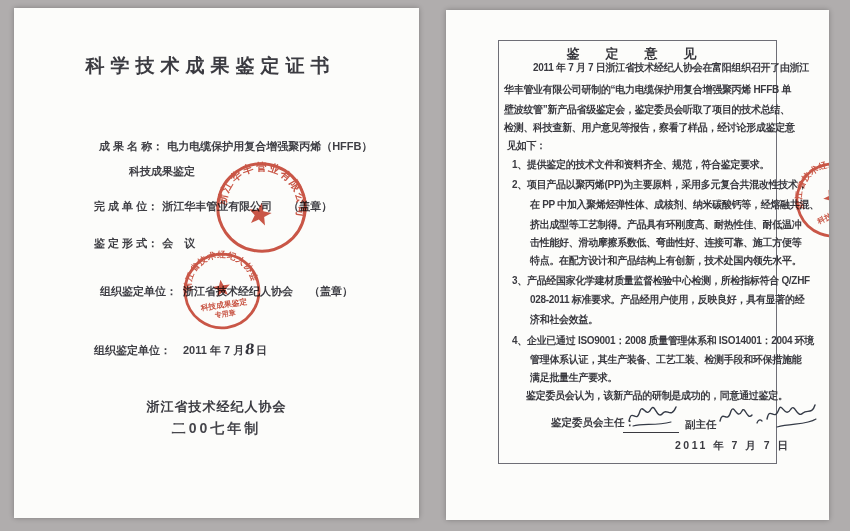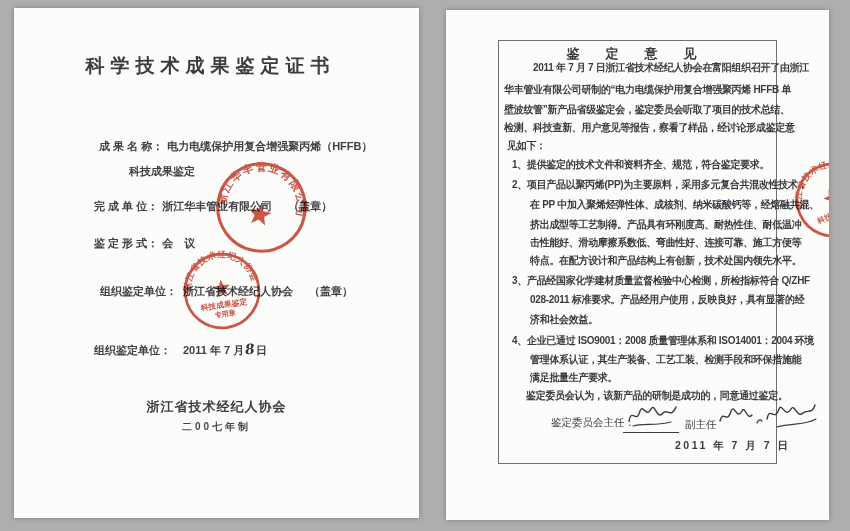--- a/index.html
+++ b/index.html
@@ -14,30 +14,30 @@
   .cert-title{position:absolute;top:45px;left:0;width:100%;text-align:center;
     font-size:19px;font-weight:700;letter-spacing:6px;color:#3b3b41;transform:translateX(-6px);}
   .fld{position:absolute;white-space:nowrap;font-size:11px;font-weight:700;color:#3e3e44;}
   .fld .val{margin-left:8px;}
   .fld .sealnote{margin-left:16px;}
   .hand-day{display:inline-block;font-family:"DejaVu Serif", serif;font-size:14px;
     font-style:italic;transform:rotate(-6deg);margin:0 1px;color:#34343c;}
   .lp-footer-org{position:absolute;top:390px;left:0;width:100%;text-align:center;
     font-size:13px;font-weight:700;letter-spacing:1px;color:#3b3b41;}
   .lp-footer-year{position:absolute;top:412px;left:0;width:100%;text-align:center;
-    font-size:10px;font-weight:700;letter-spacing:3px;color:#46464c;}
+    font-size:14px;font-weight:700;letter-spacing:3px;color:#46464c;}
 
   
   .op-box{position:absolute;left:52px;top:30px;width:277px;height:422px;
     border:1px solid #6e6e76;}
   .op-title{position:absolute;top:4px;left:0;width:100%;text-align:center;
     font-size:13px;font-weight:700;letter-spacing:26px;text-indent:14px;color:#38383e;}
   .rl{position:absolute;white-space:nowrap;font-size:10.5px;font-weight:600;
     color:#3a3a40;letter-spacing:-0.3px;transform:scaleX(.95);transform-origin:0 50%;}
-  .sig-label{position:absolute;white-space:nowrap;font-size:10.5px;font-weight:400;color:#3a3a40;}
+  .sig-label{position:absolute;white-space:nowrap;font-size:10.5px;font-weight:700;color:#3a3a40;}
   .sig-underline{position:absolute;border-bottom:1px solid #3a3a40;}
   .op-date{position:absolute;white-space:nowrap;font-size:10.5px;font-weight:600;
     letter-spacing:2.5px;color:#3a3a40;}
   .sig-svg{position:absolute;}
 
   
   .seal{position:absolute;mix-blend-mode:multiply;opacity:.88;}
 </style>
 </head>
 <body>

